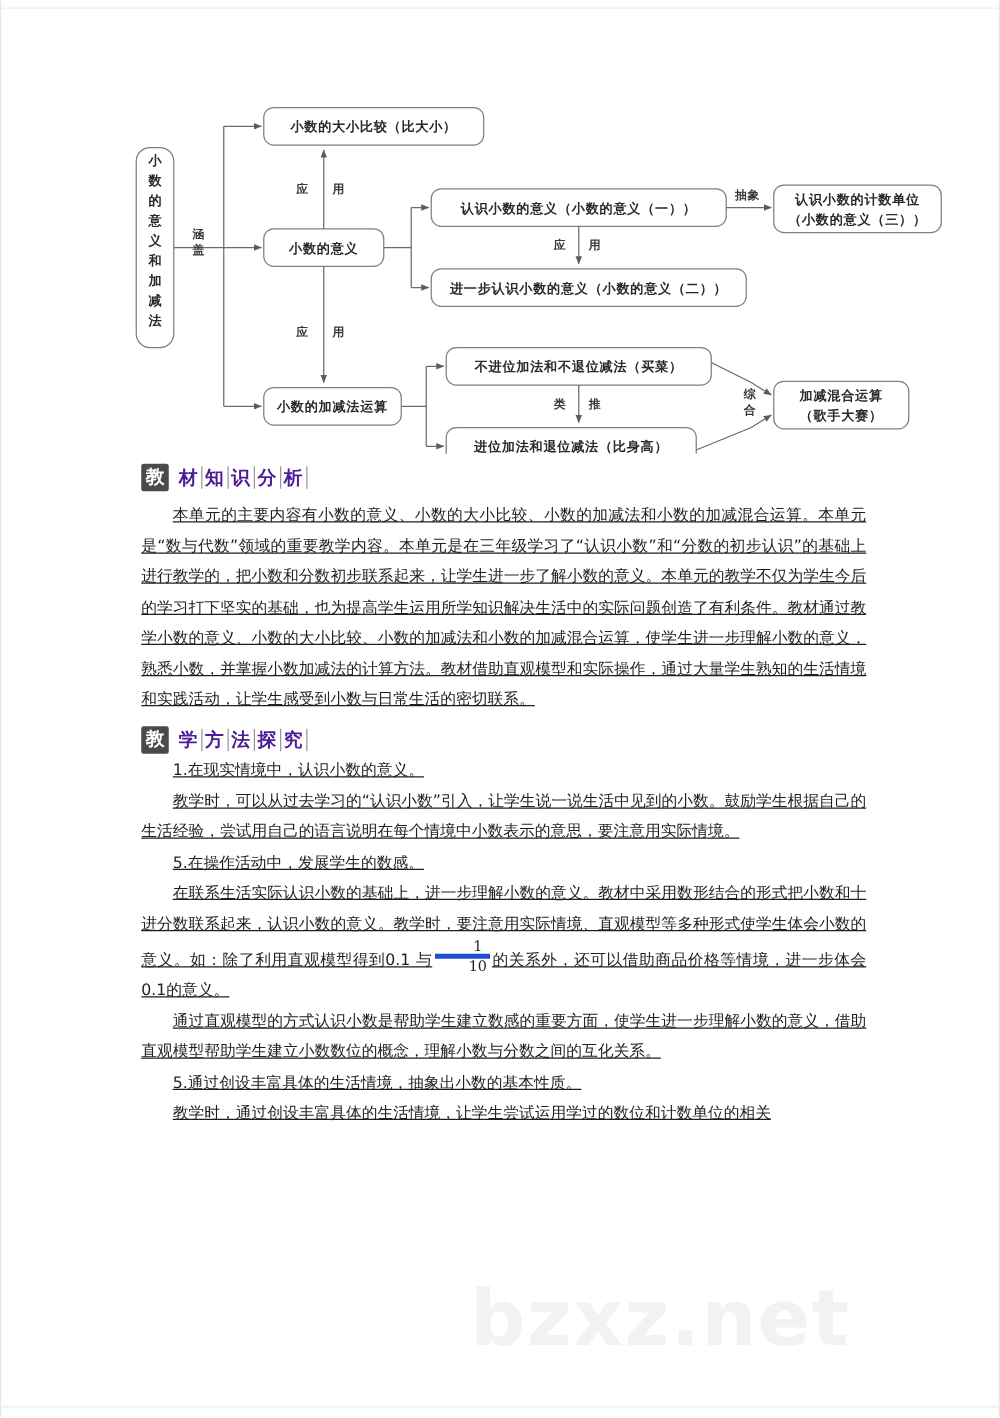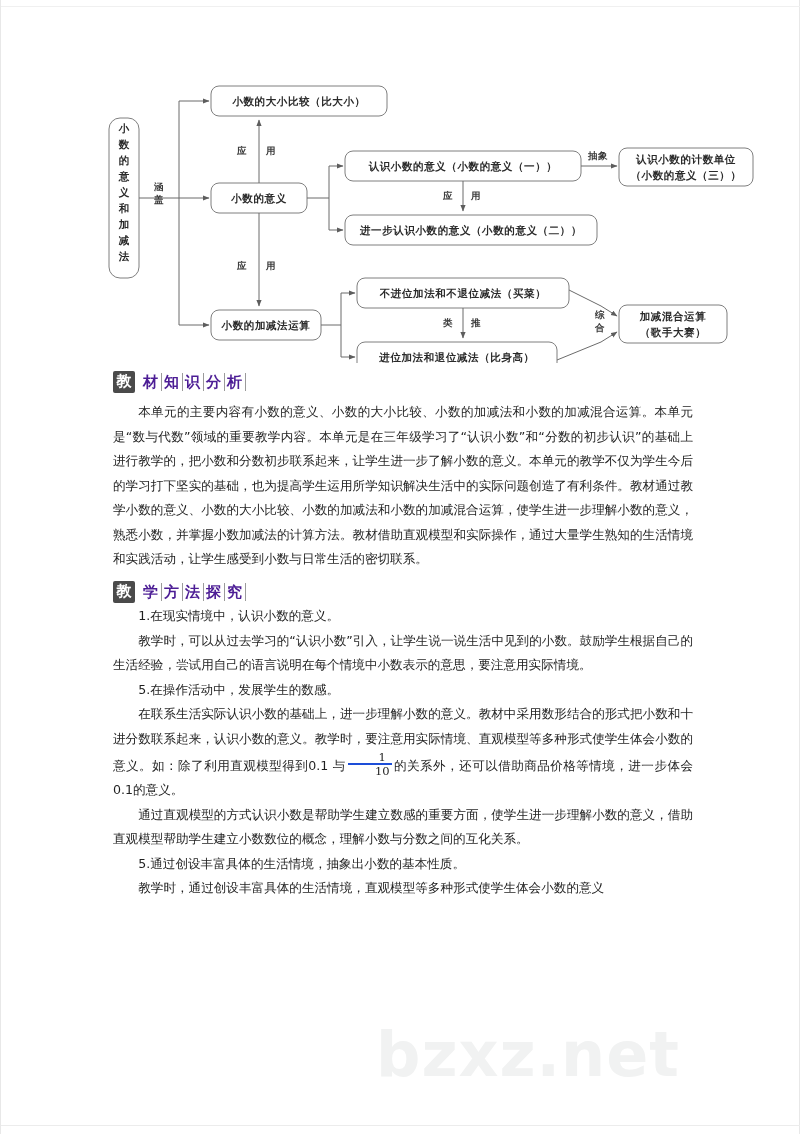--- a/index.html
+++ b/index.html
@@ -136,33 +136,34 @@
     font-size: 12.6px;
     line-height: 24.5px;
     color: #1f1f1f;
     text-align: justify;
     text-justify: inter-ideograph;
     font-family: "DejaVu Sans", "Liberation Sans", sans-serif;
   }
   .body-block p {
     margin: 0;
     text-indent: 2em;
+    text-decoration: underline;
   }
 
   .frac {
     display: inline-block;
     vertical-align: -0.48em;
     text-align: center;
     font-size: 11.5px;
     line-height: 1.08;
     margin: 0 2px;
     font-family: "DejaVu Serif", "Liberation Serif", serif;
   }
   .frac .num { display:block; padding: 0 2px; }
-  .frac .den { display:block; border-top: 2px solid #1d4ed8; padding: 0 2px; }
+  .frac .den { display:block; border-top: 4px solid #1d4ed8; padding: 0 2px; }
   .num-lit { font-family: "DejaVu Sans", "Liberation Sans", sans-serif; }
 </style>
 </head>
 <body>
 
 <div class="page">
 
   <div class="page-edge-top"></div>
 
   <div class="watermark">bzxz.net</div>
@@ -278,17 +279,17 @@
     </span>
   </div>
 
   <div class="body-block" style="top: 604px;">
     <p>1.在现实情境中，认识小数的意义。</p>
     <p>教学时，可以从过去学习的“认识小数”引入，让学生说一说生活中见到的小数。鼓励学生根据自己的生活经验，尝试用自己的语言说明在每个情境中小数表示的意思，要注意用实际情境。</p>
     <p>5.在操作活动中，发展学生的数感。</p>
     <p><span>在联系生活实际认识小数的基础上，进一步理解小数的意义。教材中采用数形结合的形式把小数和十进分数联系起来，认识小数的意义。教学时，要注意用实际情境、直观模型等多种形式使学生体会小数的意义。如：除了利用直观模型得到</span><span class="num-lit">0.1 与</span><span class="frac"><span class="num">1</span><span class="den">10</span></span><span>的关系外，还可以借助商品价格等情境，进一步体会0.1的意义。</span></p>
     <p>通过直观模型的方式认识小数是帮助学生建立数感的重要方面，使学生进一步理解小数的意义，借助直观模型帮助学生建立小数数位的概念，理解小数与分数之间的互化关系。</p>
     <p>5.通过创设丰富具体的生活情境，抽象出小数的基本性质。</p>
-    <p>教学时，通过创设丰富具体的生活情境，直观模型等多种形式使学生体会小数的意义</p>
+    <p>教学时，通过创设丰富具体的生活情境，让学生尝试运用学过的数位和计数单位的相关</p>
   </div>
 
   <div class="page-edge-bottom"></div>
 </div>
 
 </body></html>

